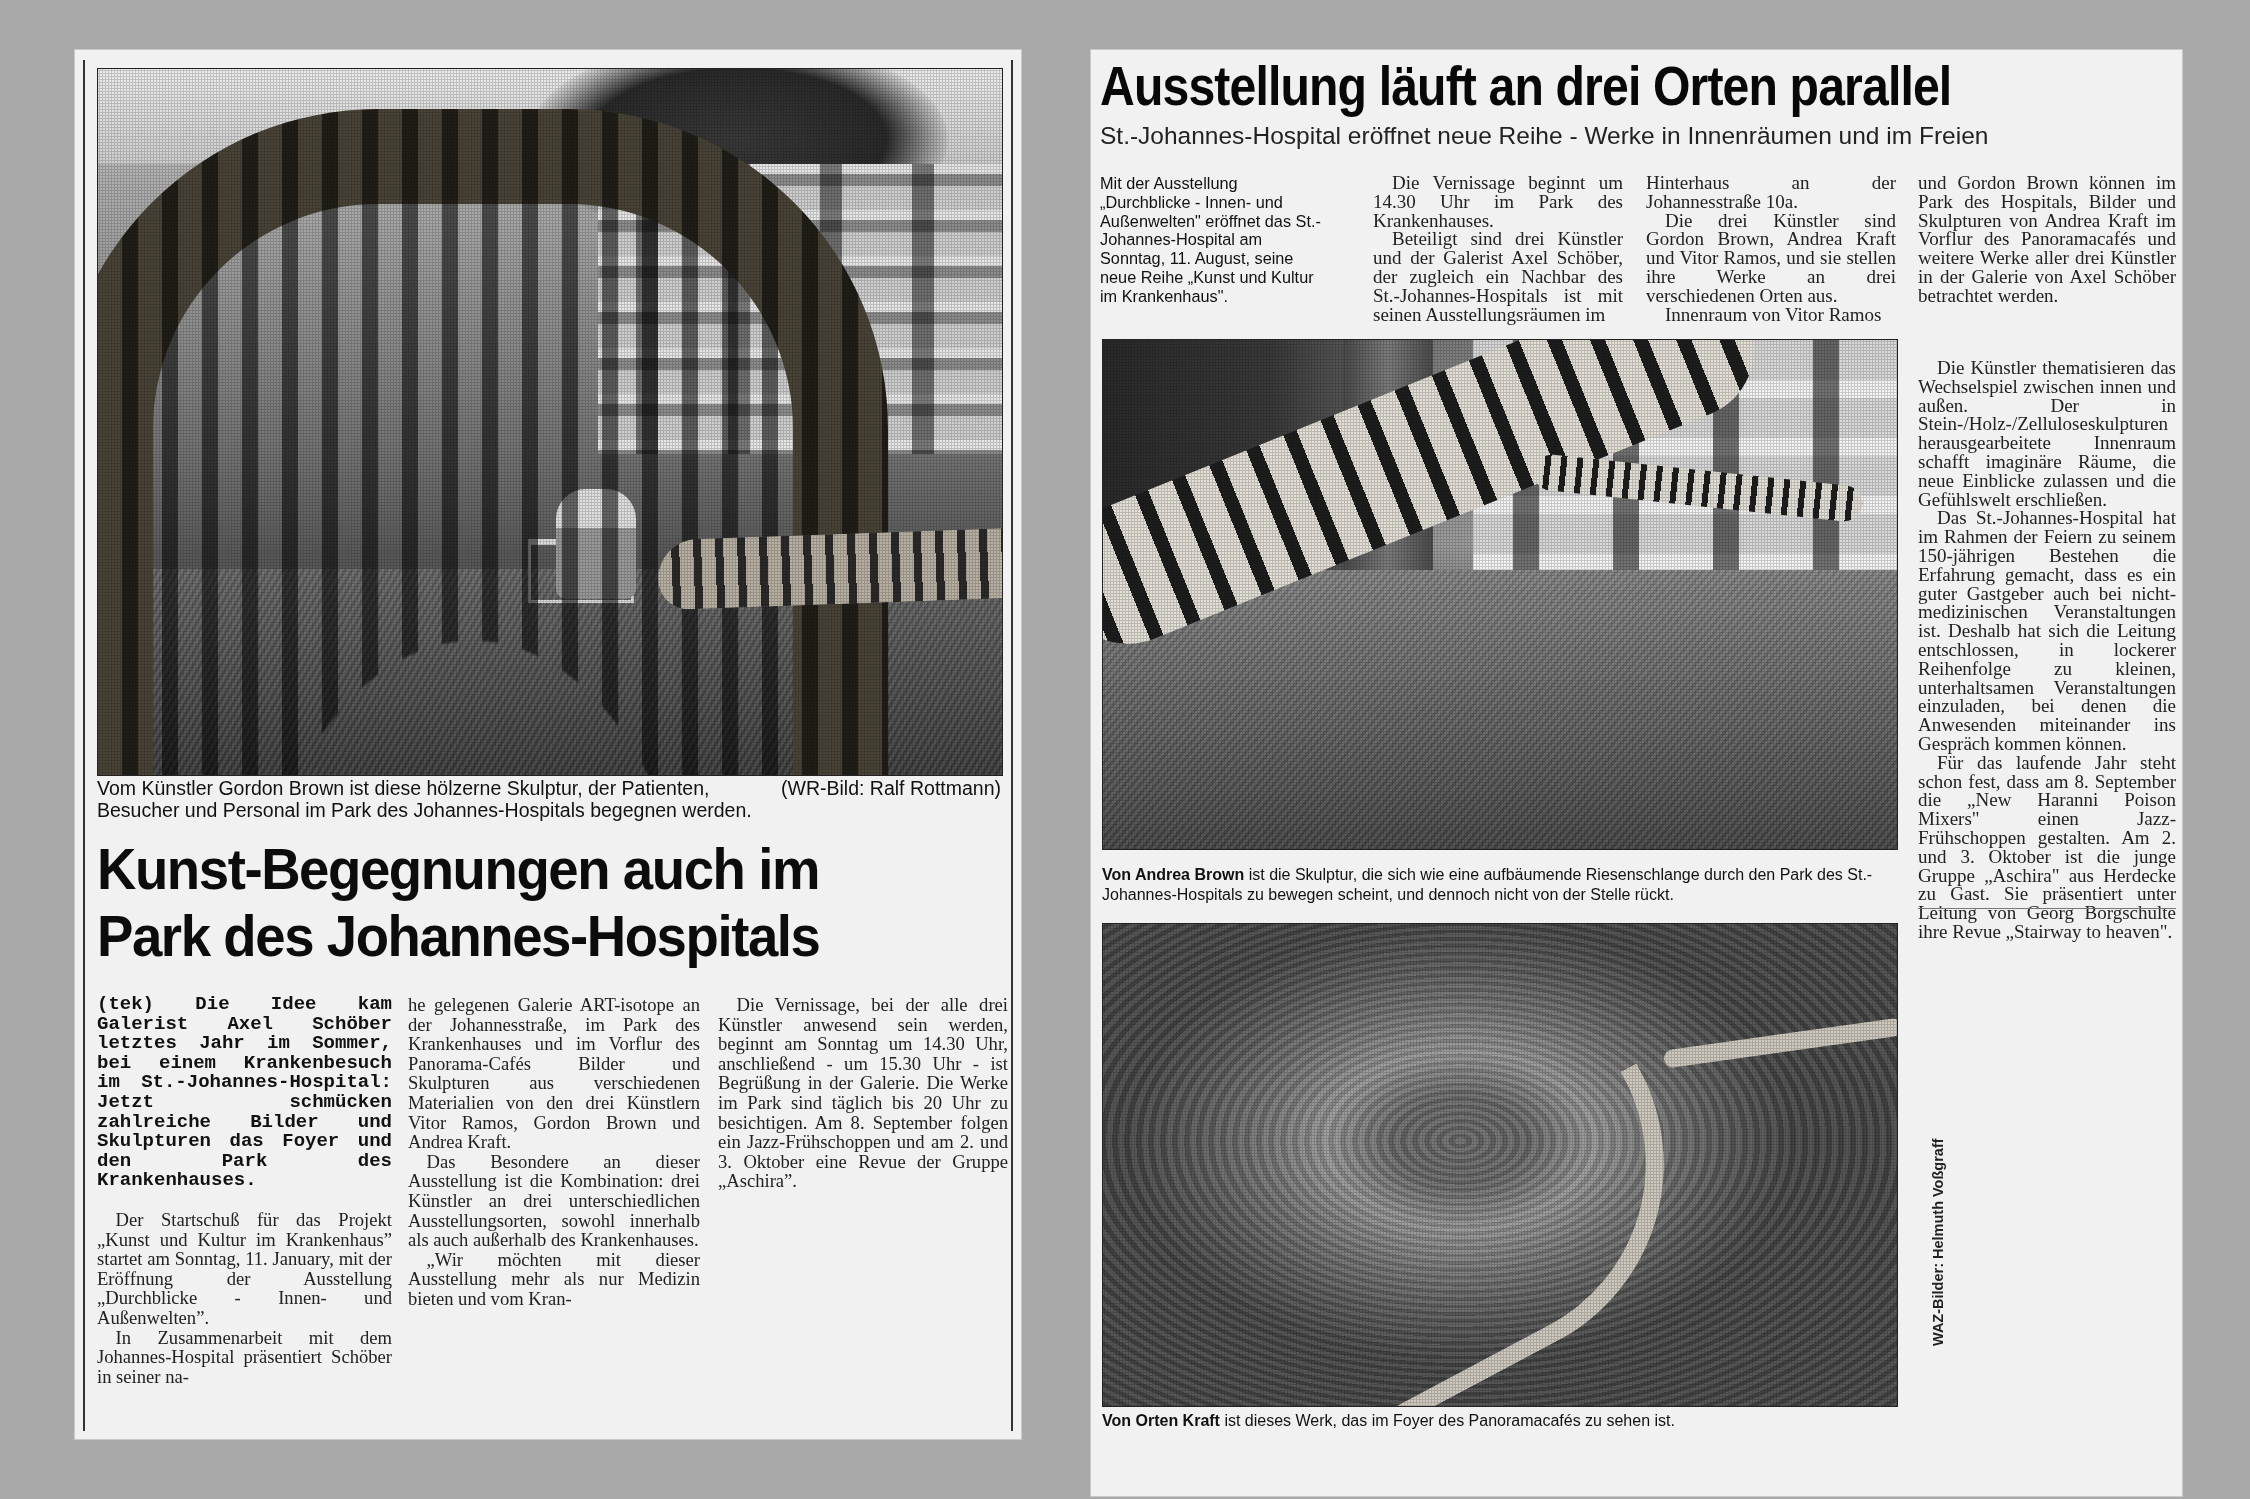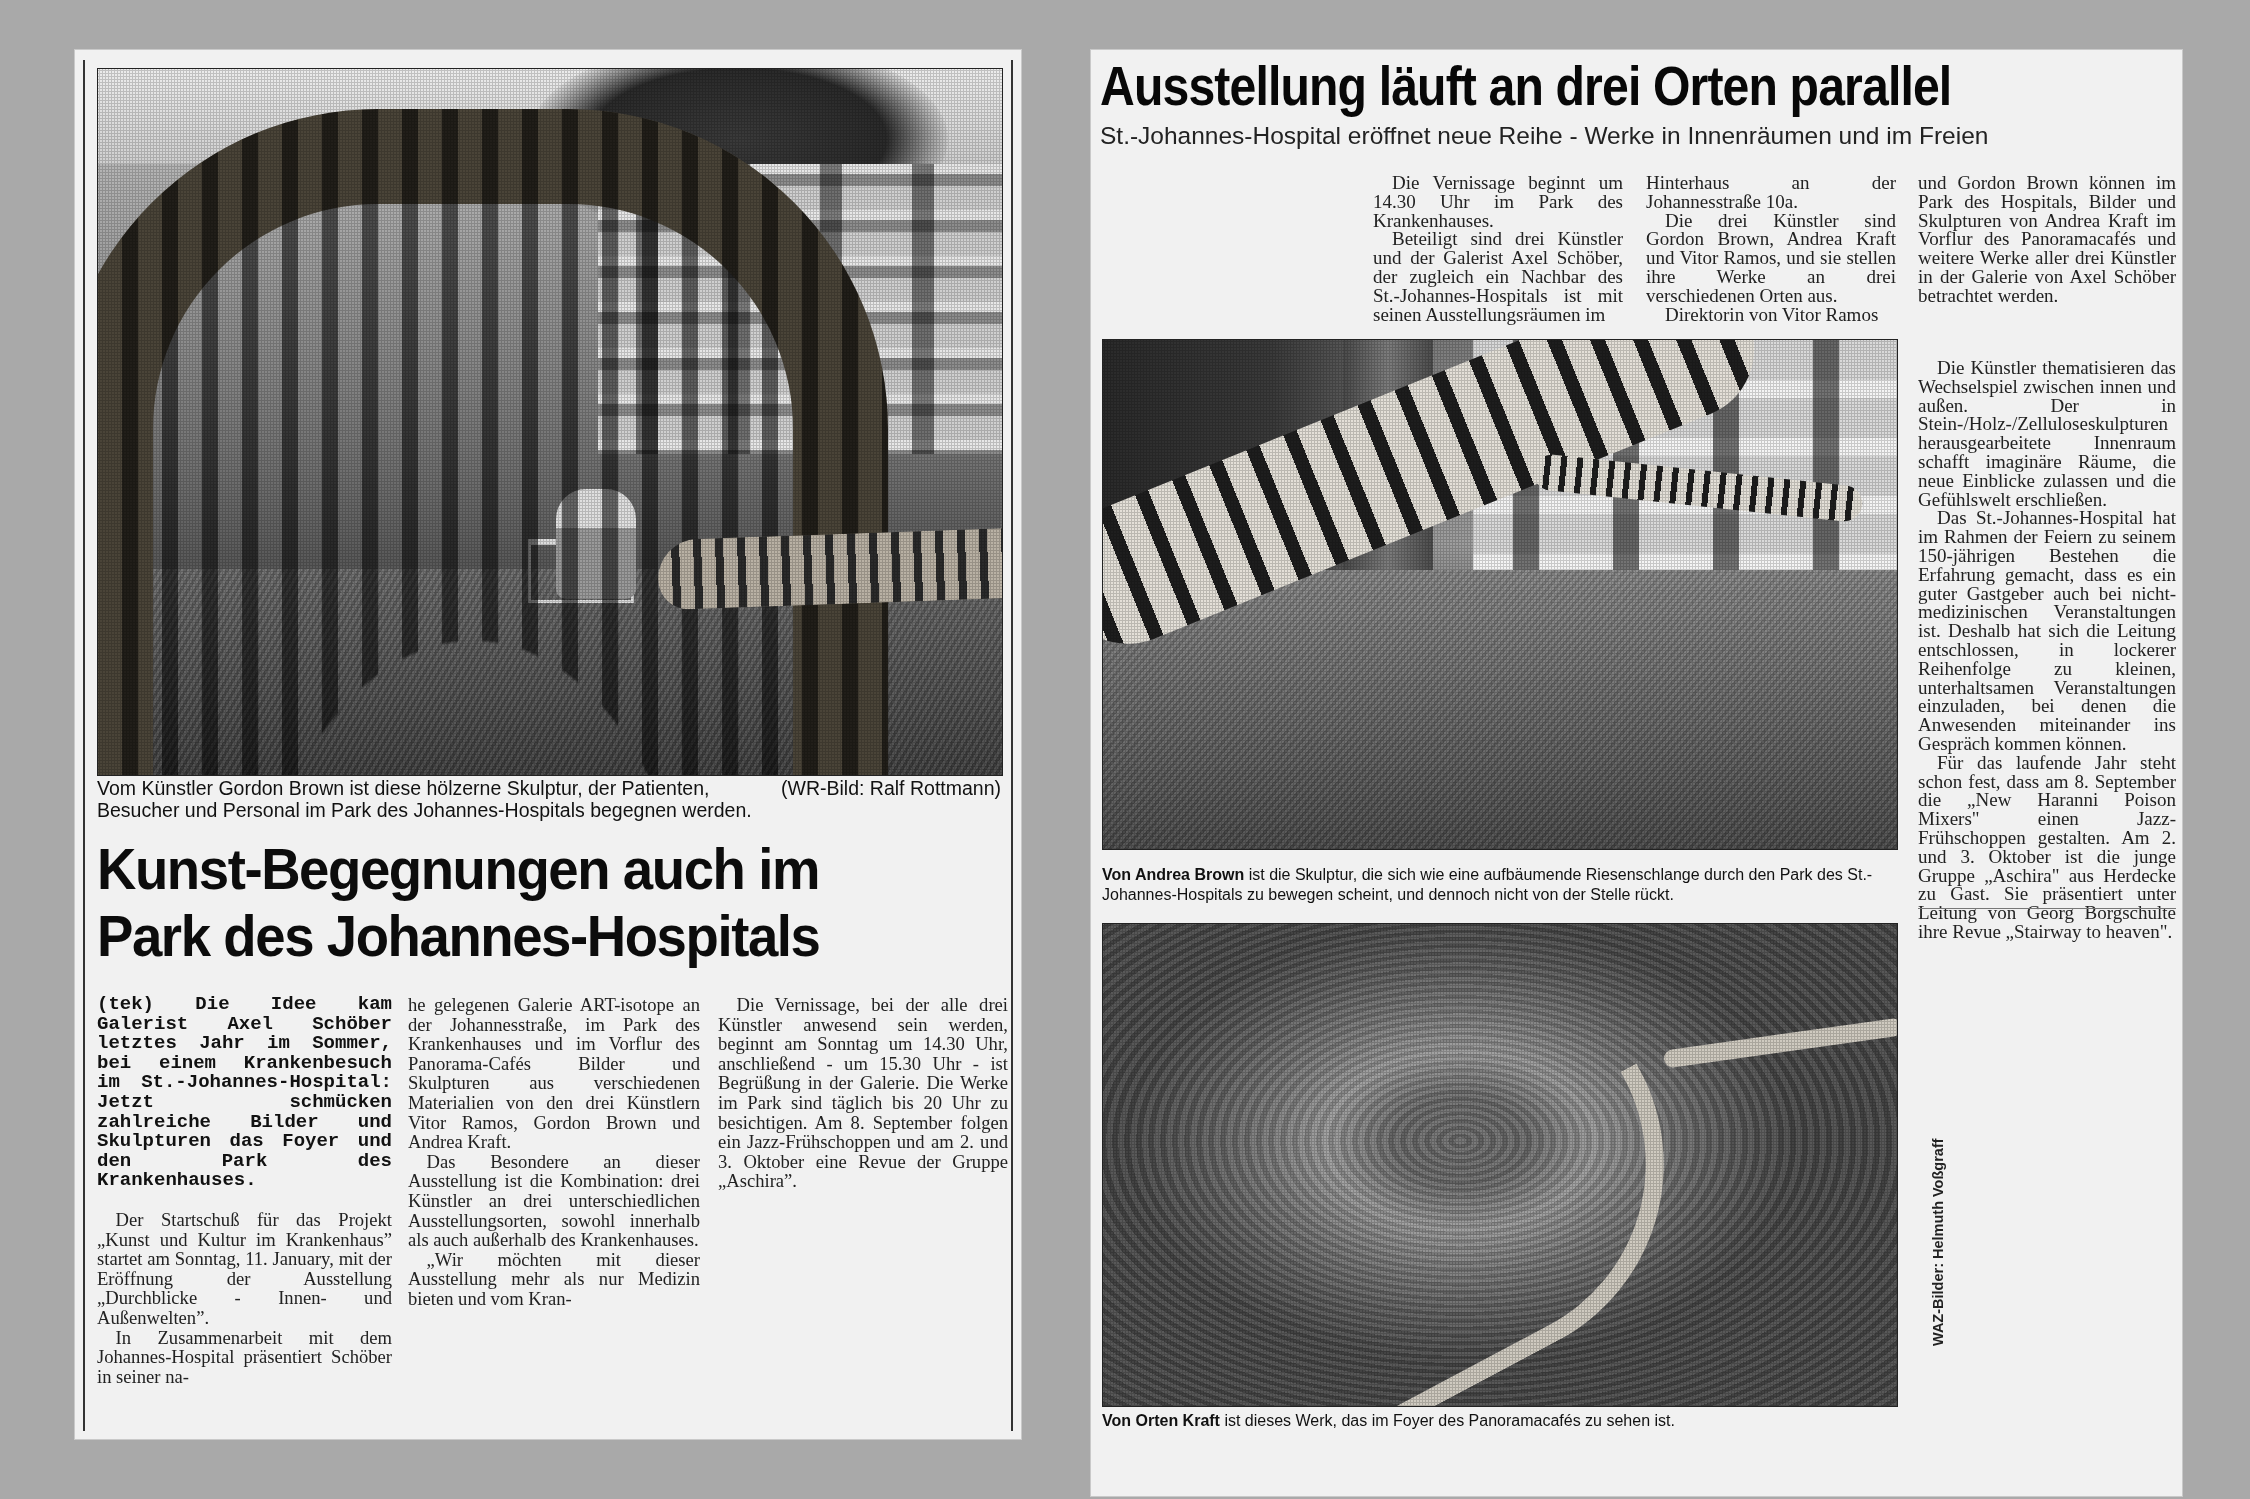--- a/index.html
+++ b/index.html
@@ -225,29 +225,30 @@
   </div>
   <div id="col-l3" class="col">
     <p>Die Vernissage, bei der alle drei Künstler anwesend sein werden, beginnt am Sonntag um 14.30 Uhr, anschließend - um 15.30 Uhr - ist Begrüßung in der Galerie. Die Werke im Park sind täglich bis 20 Uhr zu besichtigen. Am 8. September folgen ein Jazz-Frühschoppen und am 2. und 3. Oktober eine Revue der Gruppe „Aschira”.</p>
   </div>
 </div>
 
 <div id="clip-right" class="clip">
   <div class="headline-right">Ausstellung läuft an drei Orten parallel</div>
   <div class="subhead-right">St.-Johannes-Hospital eröffnet neue Reihe - Werke in Innenräumen und im Freien</div>
 
+  <div class="intro-right">Mit der Ausstellung „Durchblicke - Innen- und Außenwelten" eröffnet das St.-Johannes-Hospital am Sonntag, 11. August, seine neue Reihe „Kunst und Kultur im Krankenhaus".</div>
 
   <div id="col-r2" class="col col-r">
     <p>Die Vernissage beginnt um 14.30 Uhr im Park des Krankenhauses.</p>
     <p>Beteiligt sind drei Künstler und der Galerist Axel Schöber, der zugleich ein Nachbar des St.-Johannes-Hospitals ist mit seinen Ausstellungsräumen im</p>
   </div>
   <div id="col-r3" class="col col-r">
     <p class="noindent">Hinterhaus an der Johannesstraße 10a.</p>
     <p>Die drei Künstler sind Gordon Brown, Andrea Kraft und Vitor Ramos, und sie stellen ihre Werke an drei verschiedenen Orten aus.</p>
-    <p>Direktorin von Vitor Ramos</p>
+    <p>Innenraum von Vitor Ramos</p>
   </div>
   <div id="col-r4" class="col col-r">
     <p class="noindent">und Gordon Brown können im Park des Hospitals, Bilder und Skulpturen von Andrea Kraft im Vorflur des Panoramacafés und weitere Werke aller drei Künstler in der Galerie von Axel Schöber betrachtet werden.</p>
   </div>
   <div id="col-r4b" class="col col-r">
     <p>Die Künstler thematisieren das Wechselspiel zwischen innen und außen. Der in Stein-/Holz-/Zelluloseskulpturen herausgearbeitete Innenraum schafft imaginäre Räume, die neue Einblicke zulassen und die Gefühlswelt erschließen.</p>
     <p>Das St.-Johannes-Hospital hat im Rahmen der Feiern zu seinem 150-jährigen Bestehen die Erfahrung gemacht, dass es ein guter Gastgeber auch bei nicht-medizinischen Veranstaltungen ist. Deshalb hat sich die Leitung entschlossen, in lockerer Reihenfolge zu kleinen, unterhaltsamen Veranstaltungen einzuladen, bei denen die Anwesenden miteinander ins Gespräch kommen können.</p>
     <p>Für das laufende Jahr steht schon fest, dass am 8. September die „New Haranni Poison Mixers" einen Jazz-Frühschoppen gestalten. Am 2. und 3. Oktober ist die junge Gruppe „Aschira" aus Herdecke zu Gast. Sie präsentiert unter Leitung von Georg Borgschulte ihre Revue „Stairway to heaven".</p>
   </div>
   <div class="right-rule-bottom"></div>

